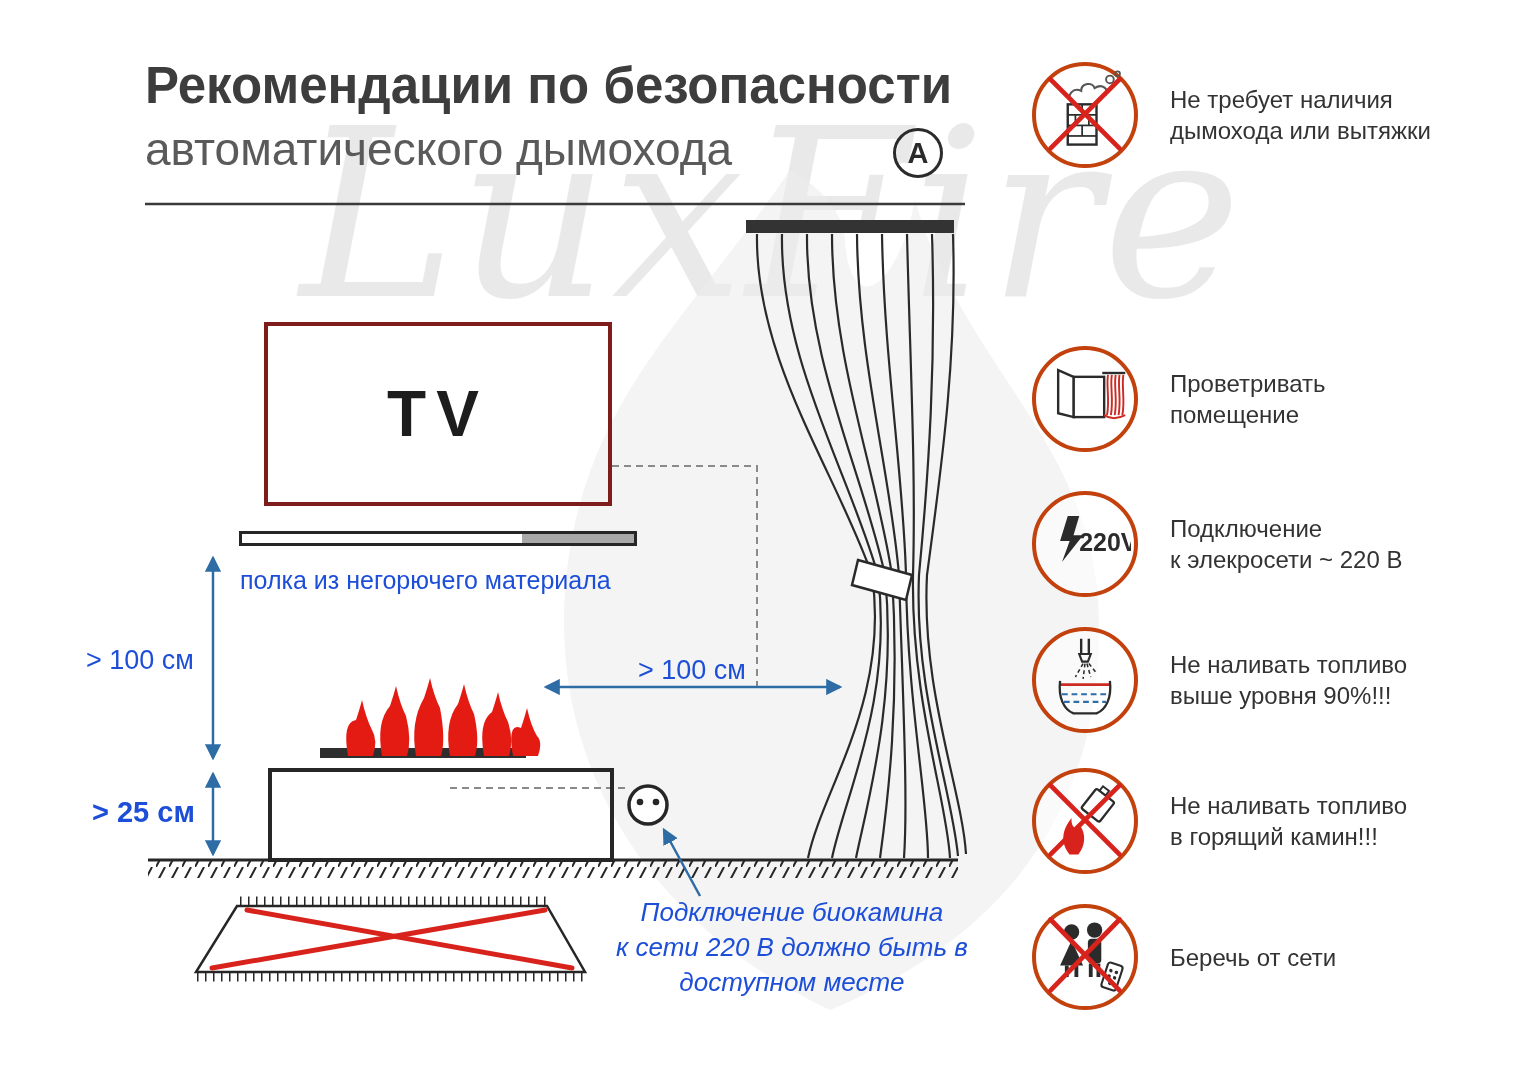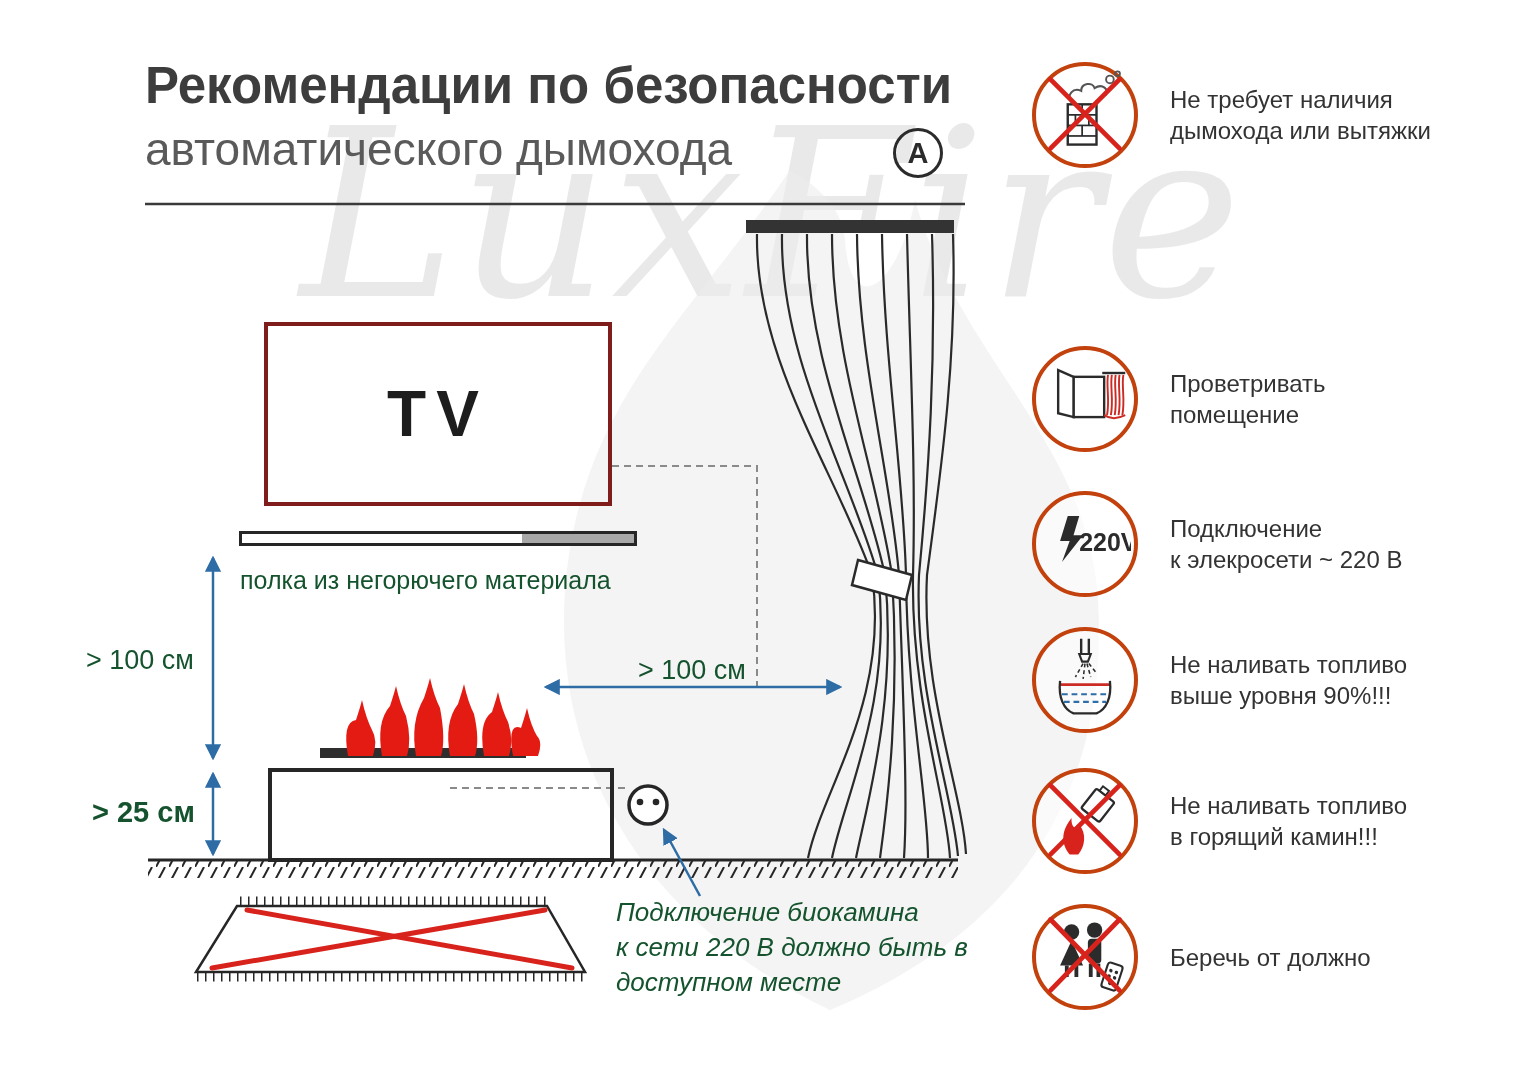--- a/index.html
+++ b/index.html
@@ -20,21 +20,21 @@
   .tv{position:absolute;left:264px;top:322px;width:348px;height:184px;border:4px solid #7f1d1d;
       box-sizing:border-box;display:flex;align-items:center;justify-content:center;z-index:3;}
   .tv span{font-size:64px;font-weight:700;letter-spacing:10px;color:#1d1d1d;}
   .shelf{position:absolute;left:239px;top:531px;width:398px;height:15px;border:3px solid #262626;
          box-sizing:border-box;z-index:3;}
   .shelf-shade{position:absolute;right:0;top:0;height:100%;width:112px;background:#a8a8a8;}
   .fireplace{position:absolute;left:268px;top:768px;width:346px;height:94px;border:4px solid #262626;
              box-sizing:border-box;z-index:3;}
   .svgmain{position:absolute;left:0;top:0;z-index:2;}
   
-  .t-blue{position:absolute;color:#14532d;z-index:4;}
+  .t-blue{position:absolute;color:#1d4ed8;z-index:4;text-align:center;}
   .shelf-label{left:240px;top:566px;font-size:25px;}
   .dim-v1{left:86px;top:645px;font-size:27px;}
   .dim-v2{left:92px;top:796px;font-size:29px;font-weight:bold;}
   .dim-h{left:638px;top:655px;font-size:27px;}
   .outlet-note{left:616px;top:895px;font-size:26px;line-height:35px;white-space:pre-line;font-style:italic;}
   
   .srow{position:absolute;left:1032px;width:480px;display:flex;align-items:center;z-index:4;}
   .circle{width:106px;height:106px;border:4px solid #c2410c;border-radius:50%;box-sizing:border-box;
           flex:0 0 auto;display:flex;align-items:flex-start;justify-content:center;background:rgba(255,255,255,0.55);}
   .caption{margin-left:32px;font-size:24px;line-height:31px;color:#333;white-space:pre-line;}
@@ -247,16 +247,16 @@
           <circle cx="73" cy="66" r="1.8" fill="#2b2b2b"></circle>
             <circle cx="79" cy="66" r="1.8" fill="#2b2b2b"></circle>
           <circle cx="73" cy="72" r="1.8" fill="#2b2b2b"></circle>
             <circle cx="79" cy="72" r="1.8" fill="#2b2b2b"></circle>
           <circle cx="76" cy="79" r="1.8" fill="#2b2b2b"></circle>
         </g>
         <line x1="12" y1="12" x2="84" y2="86" stroke="#d8231d" stroke-width="5" stroke-linecap="round"></line>
         <line x1="84" y1="12" x2="12" y2="86" stroke="#d8231d" stroke-width="5" stroke-linecap="round"></line>
       </svg>
     </div>
-    <div class="caption">Беречь от должно</div>
+    <div class="caption">Беречь от сети</div>
   </div>
 
 </div>
 
 </body></html>

